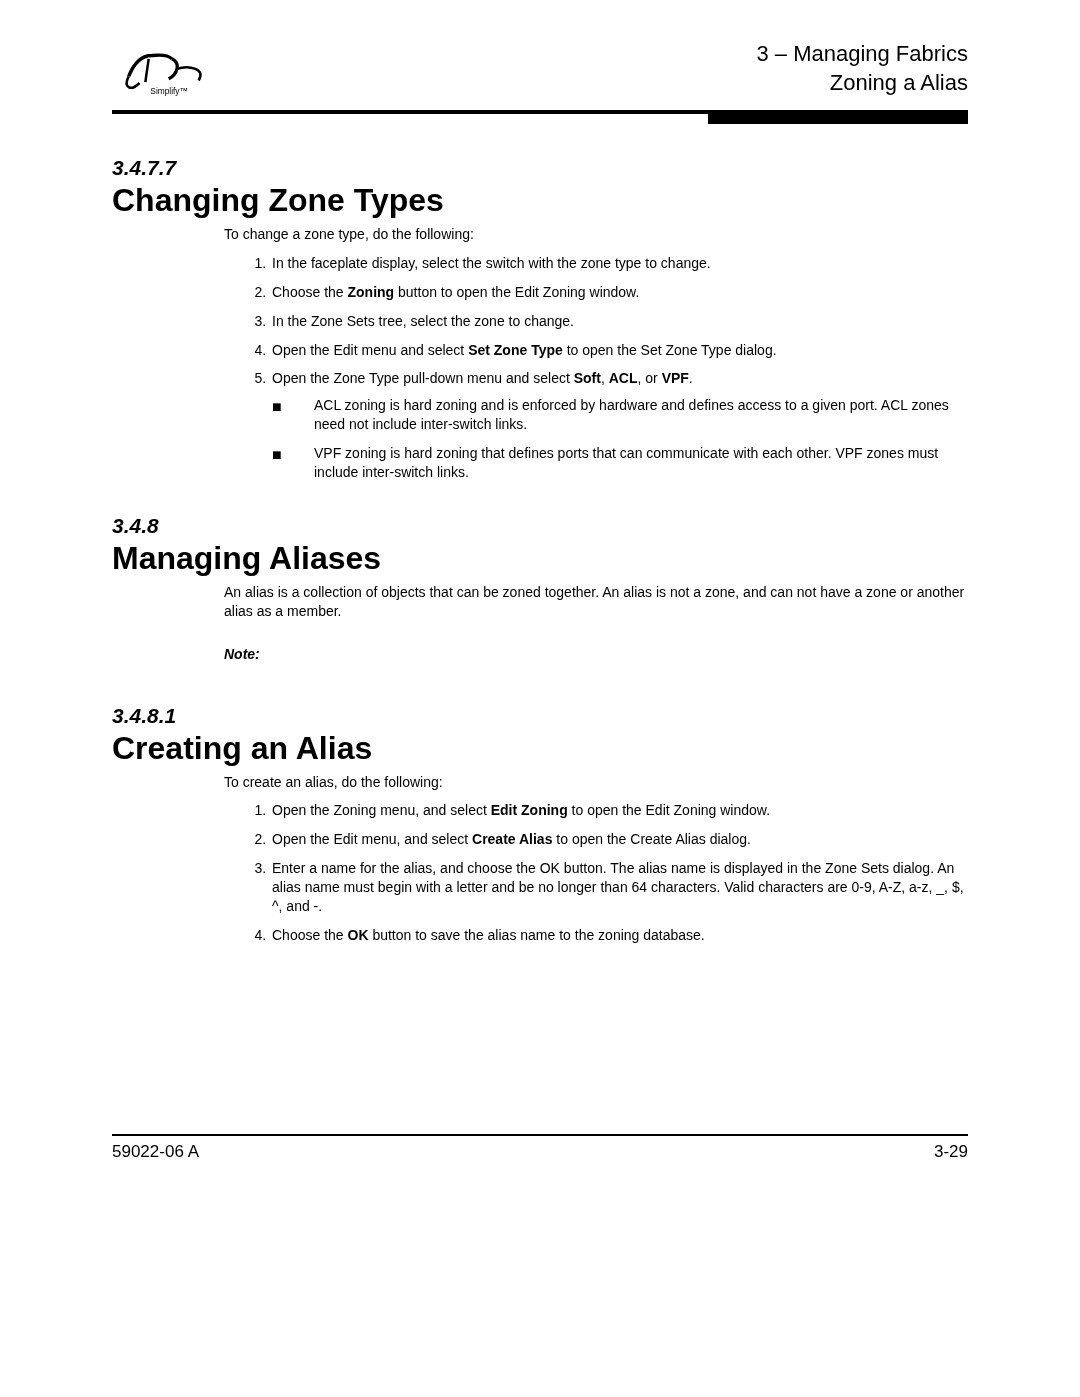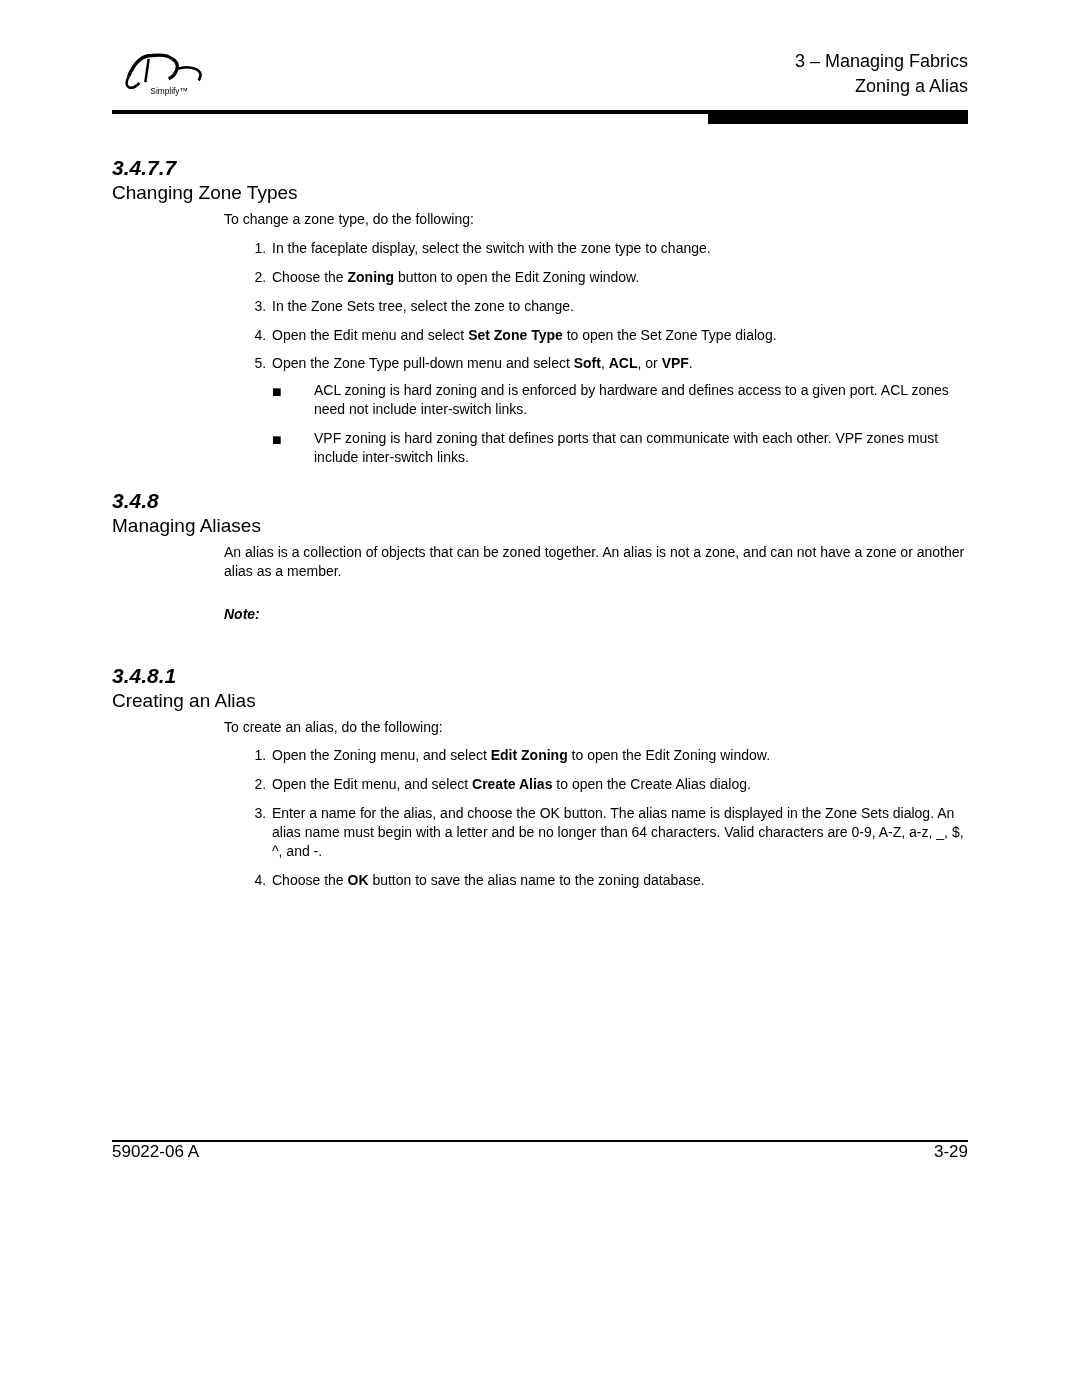--- a/index.html
+++ b/index.html
@@ -21,21 +21,21 @@
     justify-content: space-between;
     align-items: flex-end;
     padding-bottom: 12px;
   }
   .logo {
     width: 100px;
     height: 60px;
   }
   .header-right {
     text-align: right;
-    font-size: 18px;
+    font-size: 22px;
     line-height: 1.35;
     margin-left: 40px;
   }
   .header-rule-wrap {
     position: relative;
     height: 14px;
   }
   .header-rule {
     border: none;
     border-top: 4px solid #000;
@@ -53,26 +53,26 @@
     padding-top: 32px;
   }
   .sec-num {
     font-weight: bold;
     font-style: italic;
     font-size: 21px;
     margin: 0;
     padding: 0;
   }
   .sec-title {
-    font-weight: normal;
-    font-size: 19px;
+    font-weight: bold;
+    font-size: 32px;
     margin: 2px 0 6px 0;
   }
   .section-block + .section-block {
-    margin-top: 22px;
+    margin-top: 32px;
   }
   .body-indent {
     margin-left: 112px;
     font-size: 14px;
     line-height: 1.35;
   }
   .intro {
     margin: 0 0 10px 0;
   }
   ol.steps {
@@ -124,20 +124,21 @@
   .footer {
     position: absolute;
     left: 112px;
     right: 112px;
     bottom: 235px;
   }
   .footer-row {
     display: flex;
     justify-content: space-between;
     font-size: 17px;
+    padding-top: 6px;
   }
 </style>
 </head>
 <body>
 
 <div class="page">
 
   <div class="header">
     <div class="logo">
       <svg viewBox="0 0 120 70" width="100" height="60">

